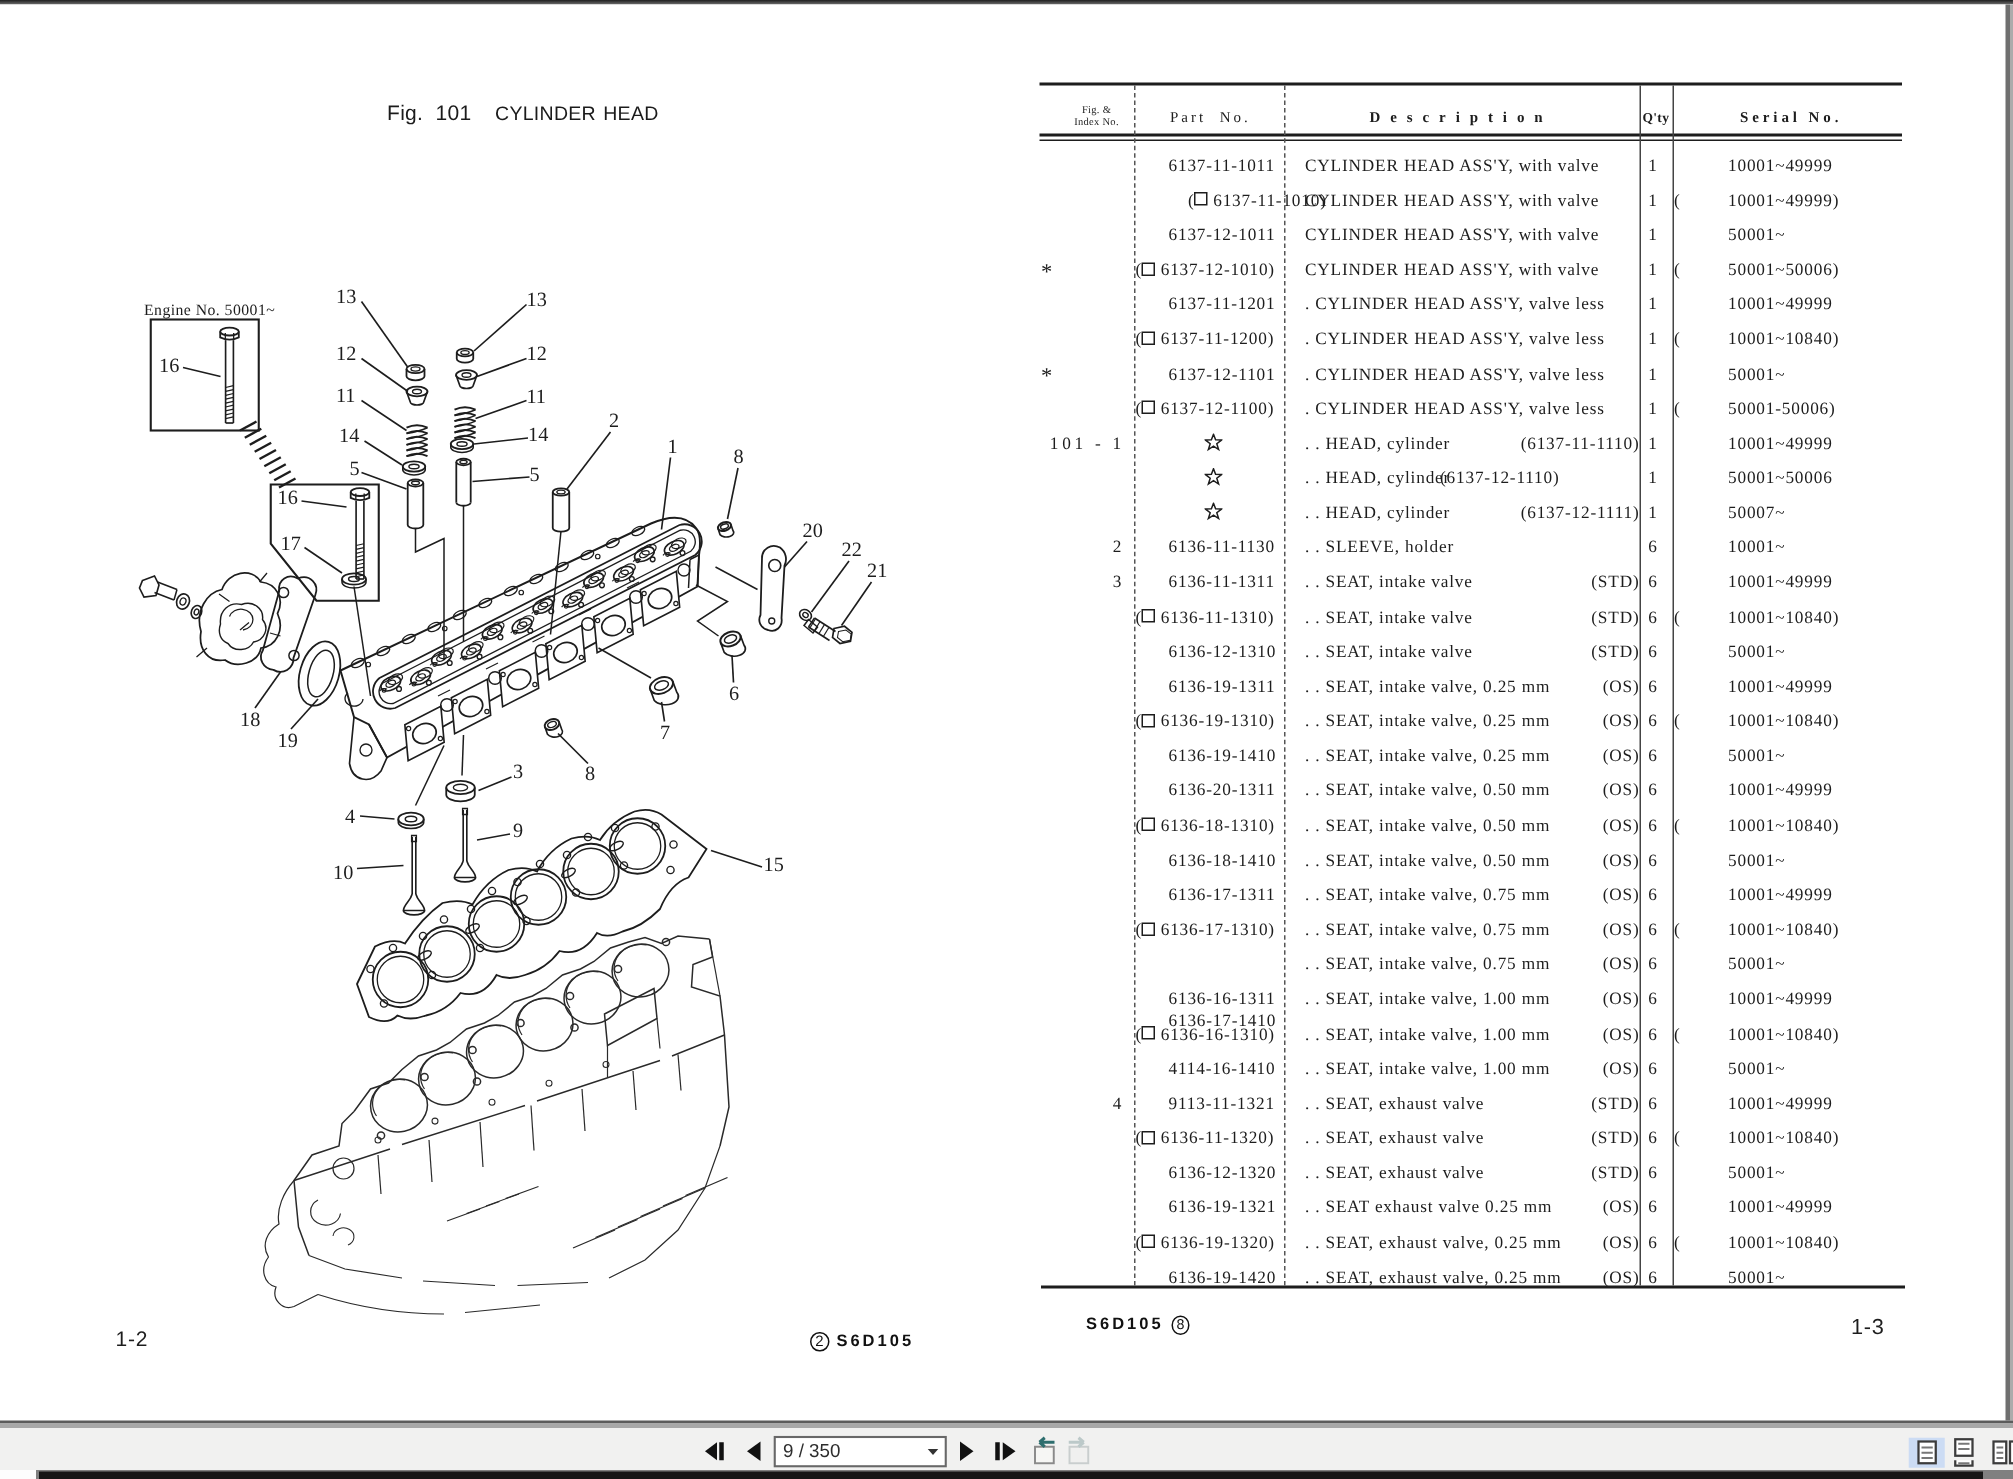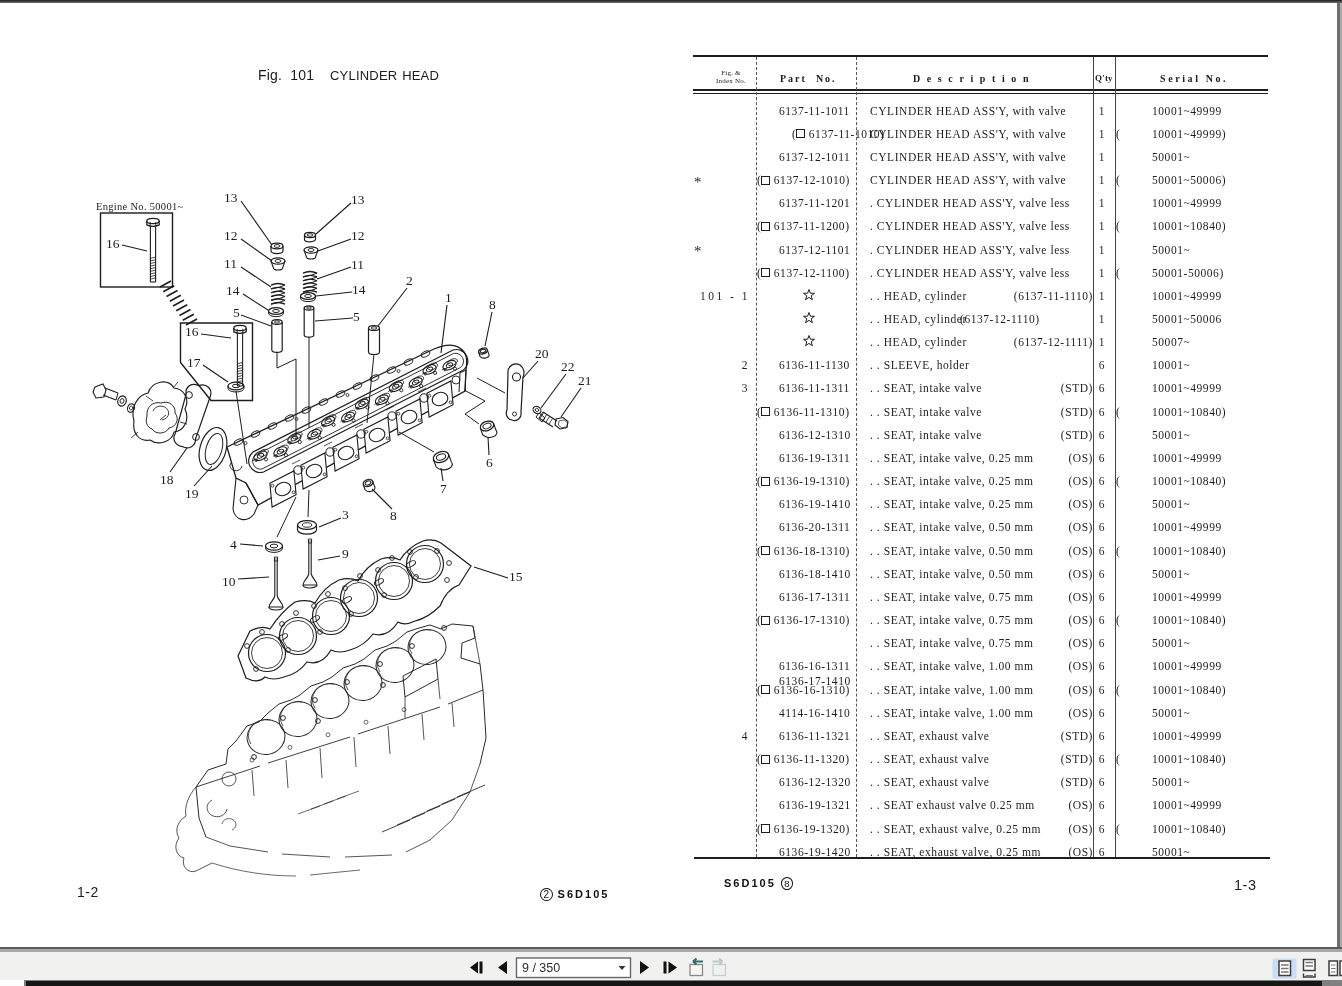--- a/index.html
+++ b/index.html
@@ -559,21 +559,21 @@
 <div class="abs" style="left:756px;top:57px;width:1px;height:800px;border-left:1px dashed #555"></div>
 
 <div class="abs" style="left:856px;top:57px;width:1px;height:800px;border-left:1px dashed #555"></div>
 
 <div class="abs" style="left:1093px;top:57px;width:1.2px;height:800px;background:#444"></div>
 
 <div class="abs" style="left:1115px;top:57px;width:1.2px;height:800px;background:#444"></div>
 
 <div class="hdr" style="left:712px;top:70px;width:38px;font-size:7px;line-height:7.5px;text-align:center;letter-spacing:0.2px">Fig. &amp;<br>Index No.</div>
 
-<div class="hdr" style="left:780px;top:73px;font-size:10px;font-weight:bold;letter-spacing:2.0px">Part&nbsp; No.</div>
+<div class="hdr" style="left:780px;top:73px;font-size:10px;font-weight:normal;letter-spacing:2.0px">Part&nbsp; No.</div>
 
 <div class="hdr" style="left:913px;top:73px;font-size:10px;font-weight:bold;letter-spacing:6.6px">Description</div>
 
 <div class="hdr" style="left:1095px;top:73px;font-size:9px;font-weight:bold;letter-spacing:0.2px">Q'ty</div>
 
 <div class="hdr" style="left:1160px;top:73px;font-size:10px;font-weight:bold;letter-spacing:2.6px">Serial No.</div>
 
 <div class="c" style="left:779px;width:76px;top:104.5px">6137-11-1011</div>
 <div class="c" style="left:870px;width:226px;top:104.5px">CYLINDER HEAD ASS'Y, with valve</div>
 <div class="c" style="left:1094px;width:16px;top:104.5px;text-align:center">1</div>
@@ -714,21 +714,21 @@
 <div class="c" style="left:960px;width:133px;top:683.5px;text-align:right">(OS)</div>
 <div class="c" style="left:1094px;width:16px;top:683.5px;text-align:center">6</div>
 <div class="c" style="left:1116px;width:10px;top:683.5px">(</div>
 <div class="c" style="left:1152px;width:120px;top:683.5px">10001~10840)</div>
 <div class="c" style="left:779px;width:76px;top:706.7px">4114-16-1410</div>
 <div class="c" style="left:870px;width:226px;top:706.7px">. . SEAT, intake valve, 1.00 mm</div>
 <div class="c" style="left:960px;width:133px;top:706.7px;text-align:right">(OS)</div>
 <div class="c" style="left:1094px;width:16px;top:706.7px;text-align:center">6</div>
 <div class="c" style="left:1152px;width:120px;top:706.7px">50001~</div>
 <div class="c" style="left:694px;width:56px;top:729.8px;text-align:right;letter-spacing:2.5px">4</div>
-<div class="c" style="left:779px;width:76px;top:729.8px">6136-11-1321</div>
+<div class="c" style="left:779px;width:76px;top:729.8px">9113-11-1321</div>
 <div class="c" style="left:870px;width:226px;top:729.8px">. . SEAT, exhaust valve</div>
 <div class="c" style="left:960px;width:133px;top:729.8px;text-align:right">(STD)</div>
 <div class="c" style="left:1094px;width:16px;top:729.8px;text-align:center">6</div>
 <div class="c" style="left:1152px;width:120px;top:729.8px">10001~49999</div>
 <div class="c" style="left:757px;width:102px;top:753.0px">(<span class="bx"></span>&nbsp;6136-11-1320)</div>
 <div class="c" style="left:870px;width:226px;top:753.0px">. . SEAT, exhaust valve</div>
 <div class="c" style="left:960px;width:133px;top:753.0px;text-align:right">(STD)</div>
 <div class="c" style="left:1094px;width:16px;top:753.0px;text-align:center">6</div>
 <div class="c" style="left:1116px;width:10px;top:753.0px">(</div>
 <div class="c" style="left:1152px;width:120px;top:753.0px">10001~10840)</div>

